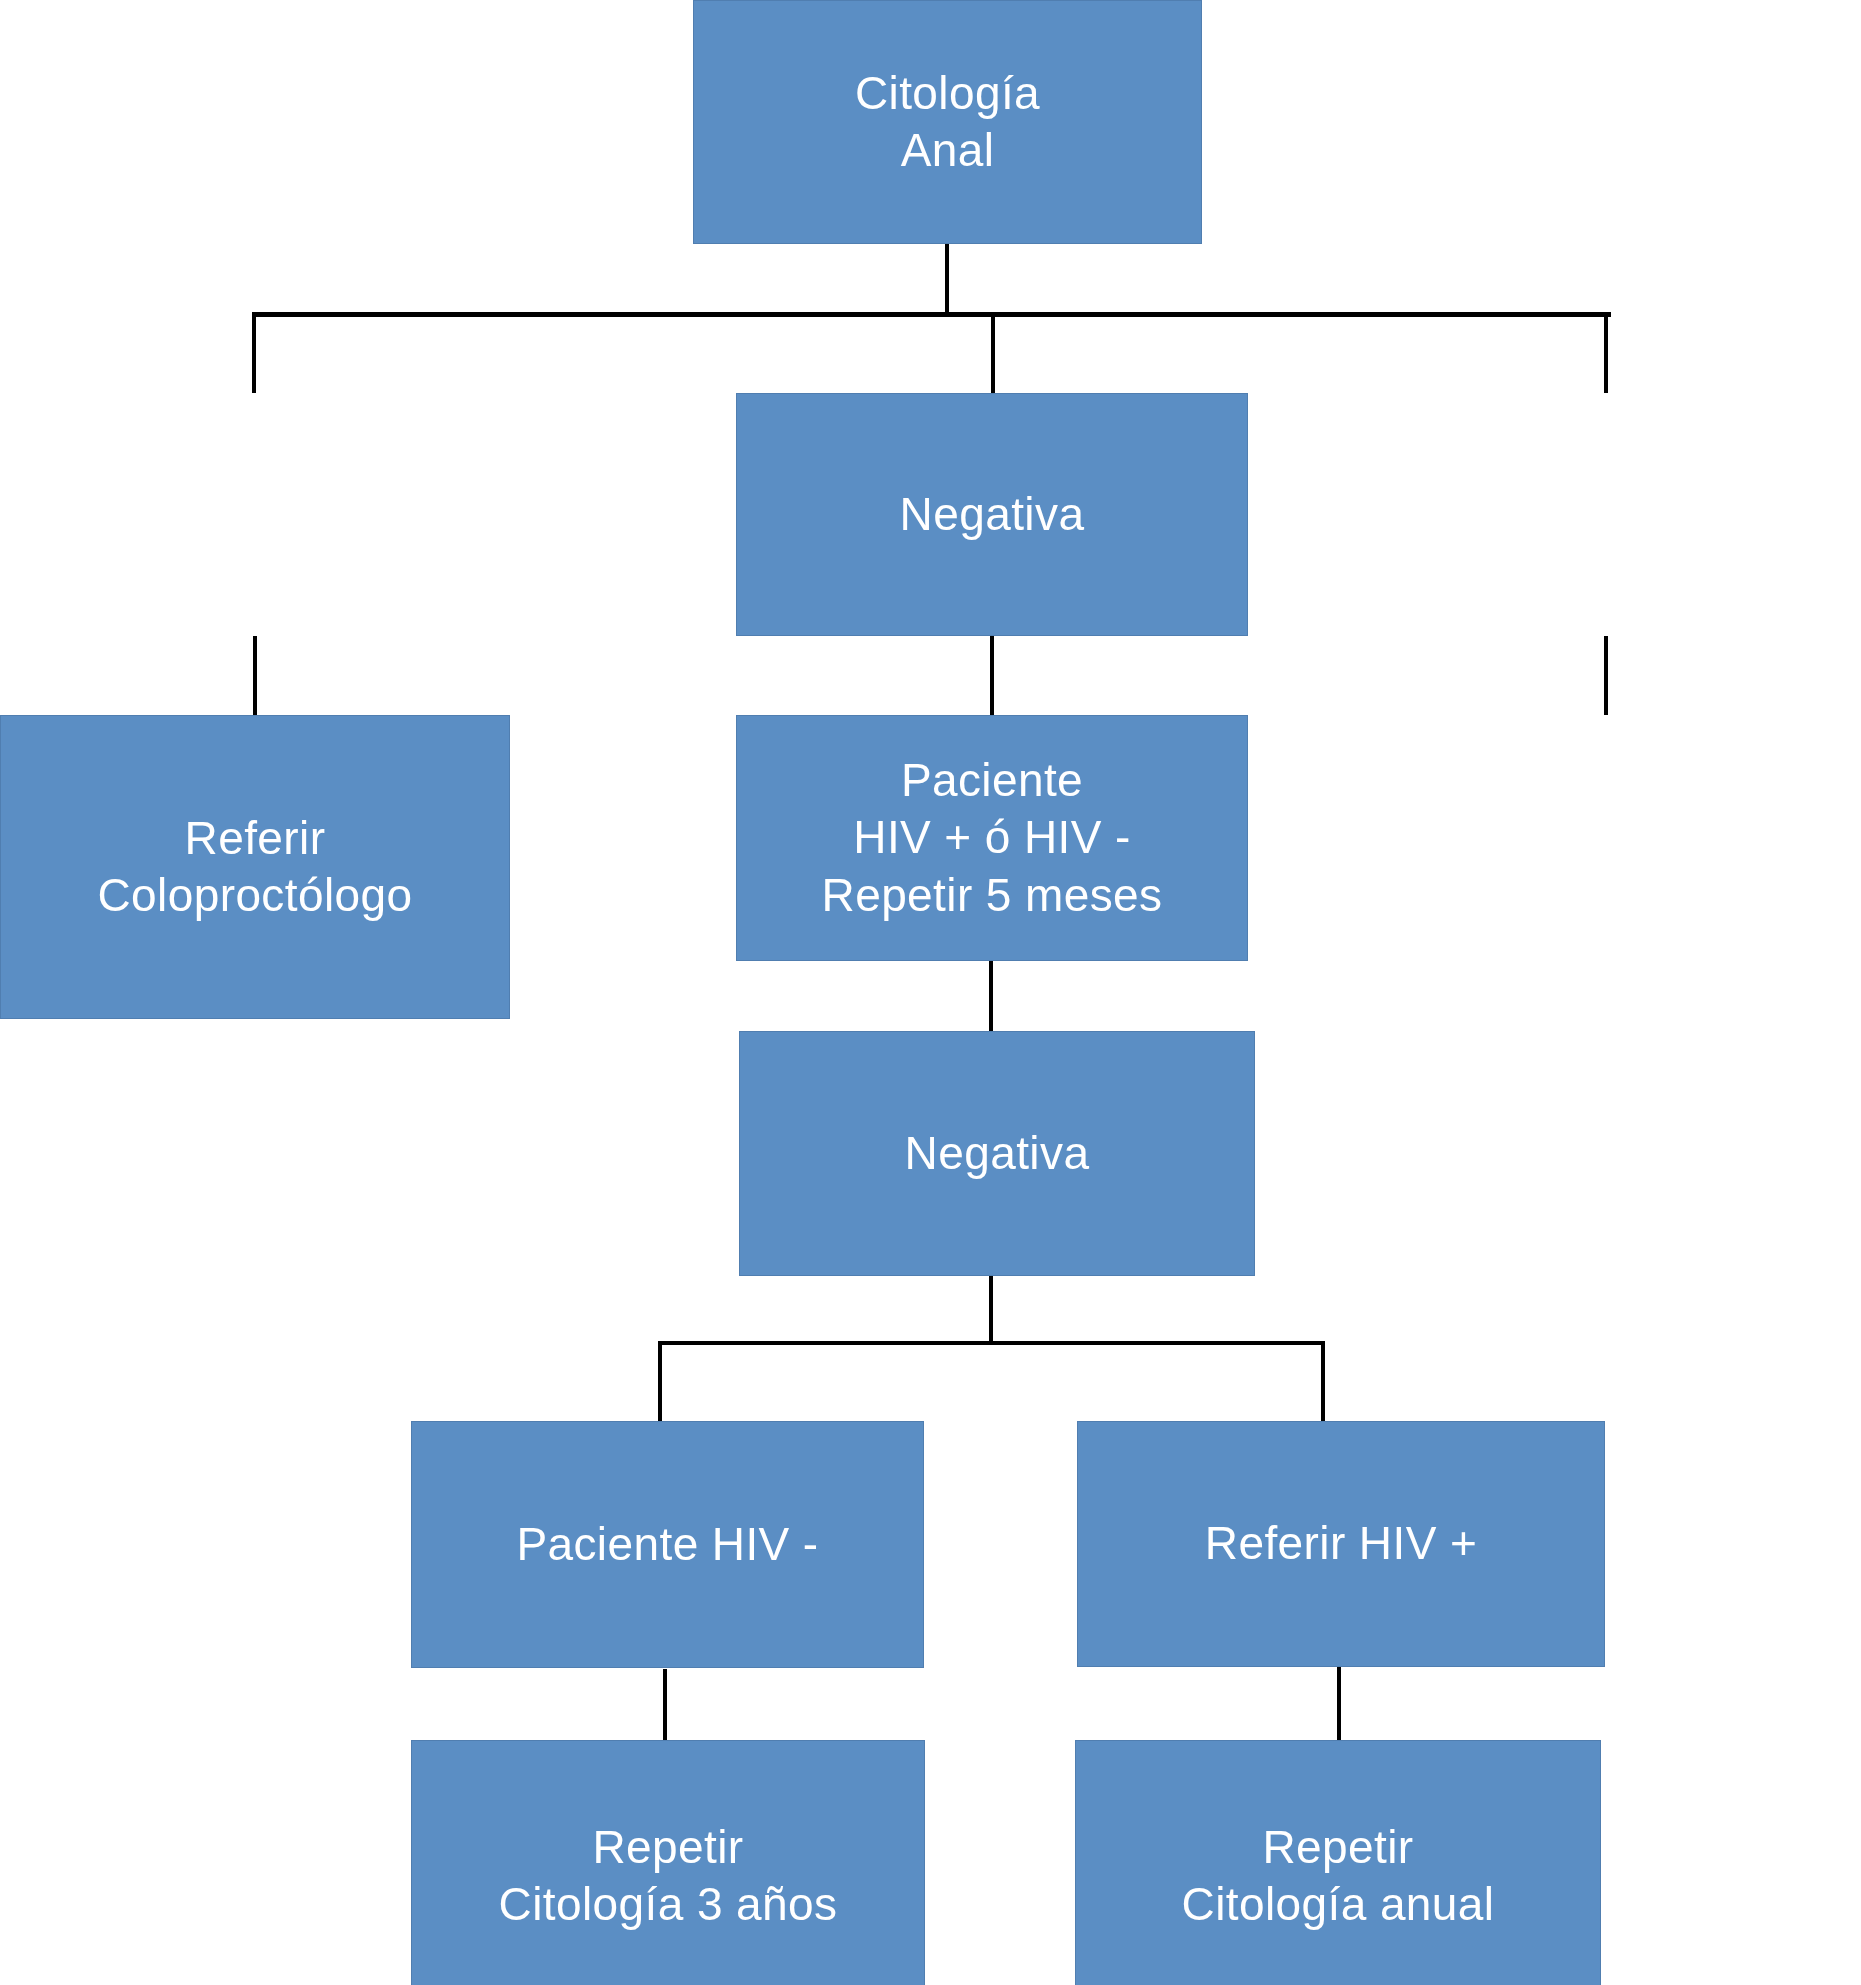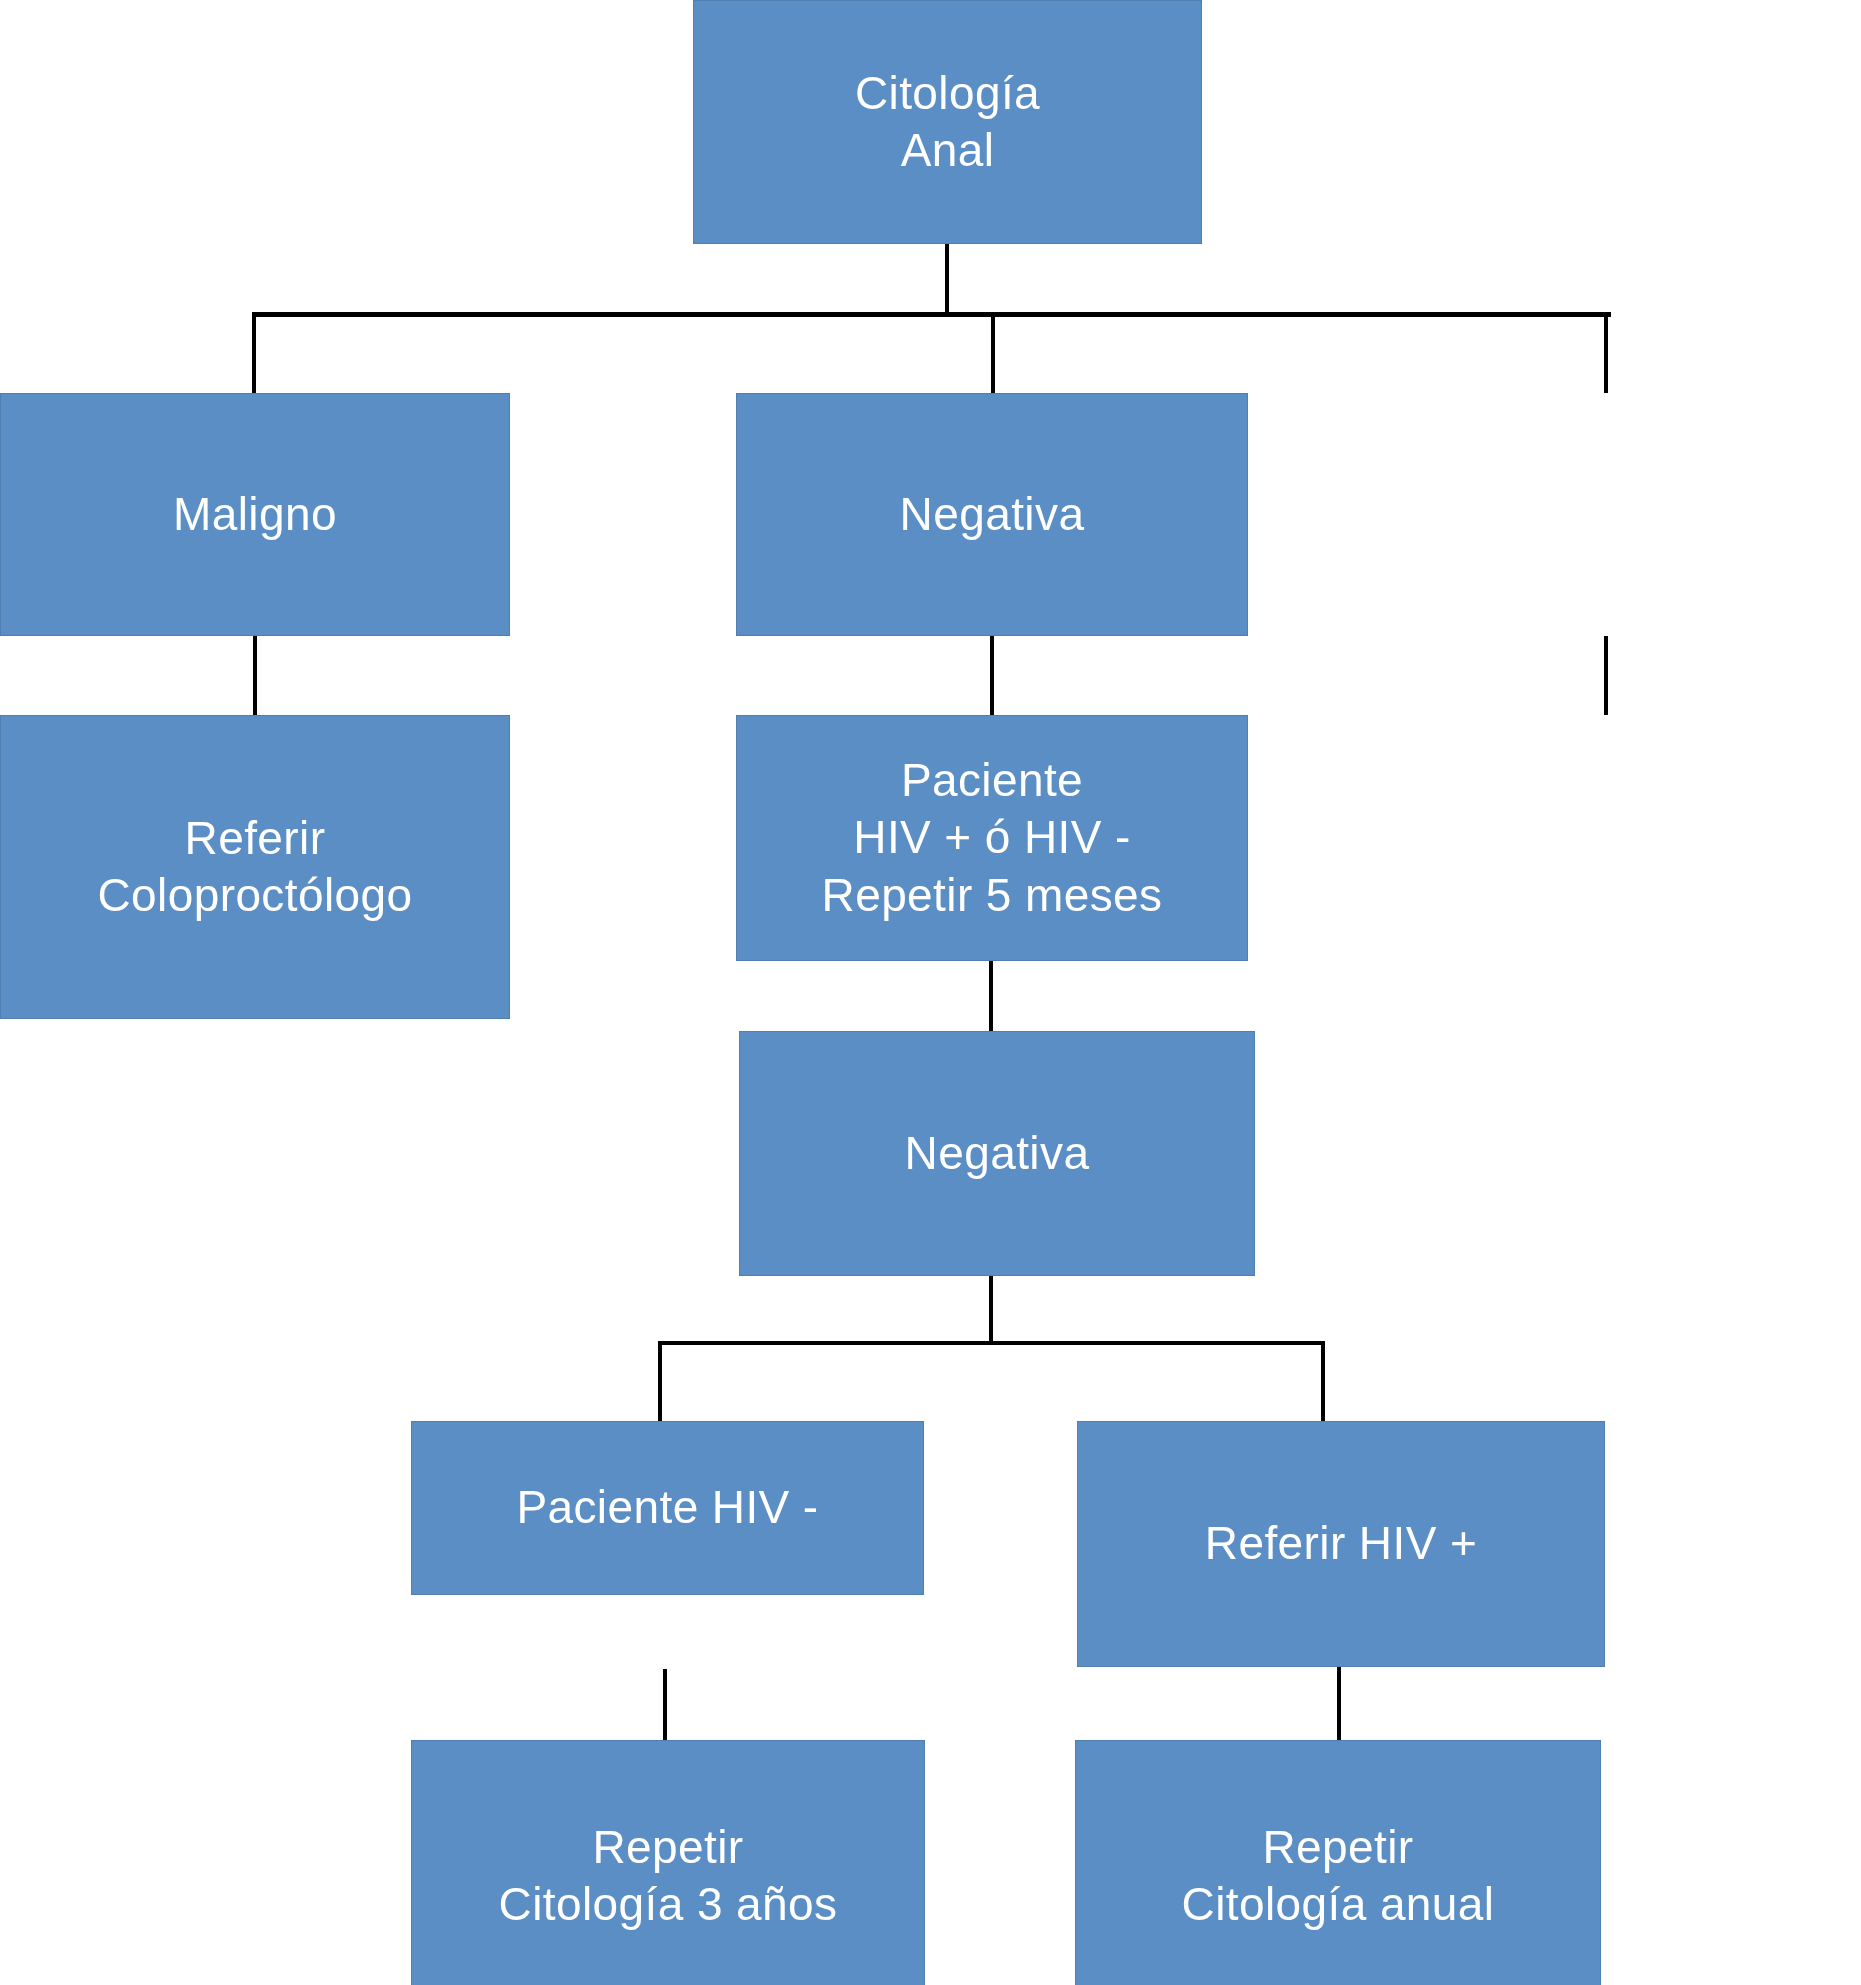--- a/index.html
+++ b/index.html
@@ -68,23 +68,20 @@
   <div class="vline" style="left:1321px;top:1344px;height:77px"></div>
 
   <div class="vline" style="left:663px;top:1669px;height:72px"></div>
   <div class="vline" style="left:1337px;top:1667px;height:74px"></div>
 
   <div class="node" style="left:693px;top:0px;width:509px;height:244px">
     <span class="node-label">Citología
 Anal</span>
   </div>
 
-  <div class="node" style="left:0px;top:393px;width:510px;height:243px">
-    <span class="node-label">Maligno</span>
-  </div>
 
   <div class="node" style="left:736px;top:393px;width:512px;height:243px">
     <span class="node-label">Negativa</span>
   </div>
 
 
   <div class="node" style="left:0px;top:715px;width:510px;height:304px">
     <span class="node-label">Referir
 Coloproctólogo</span>
   </div>
@@ -93,21 +90,21 @@
     <span class="node-label">Paciente
 HIV + ó HIV -
 Repetir 5 meses</span>
   </div>
 
 
   <div class="node" style="left:739px;top:1031px;width:516px;height:245px">
     <span class="node-label">Negativa</span>
   </div>
 
-  <div class="node" style="left:411px;top:1421px;width:513px;height:174px">
+  <div class="node" style="left:411px;top:1421px;width:513px;height:247px">
     <span class="node-label">Paciente HIV -</span>
   </div>
 
   <div class="node" style="left:1077px;top:1421px;width:528px;height:246px">
     <span class="node-label">Referir HIV +</span>
   </div>
 
   <div class="node" style="left:411px;top:1740px;width:514px;height:272px">
     <span class="node-label">Repetir
 Citología 3 años</span>

